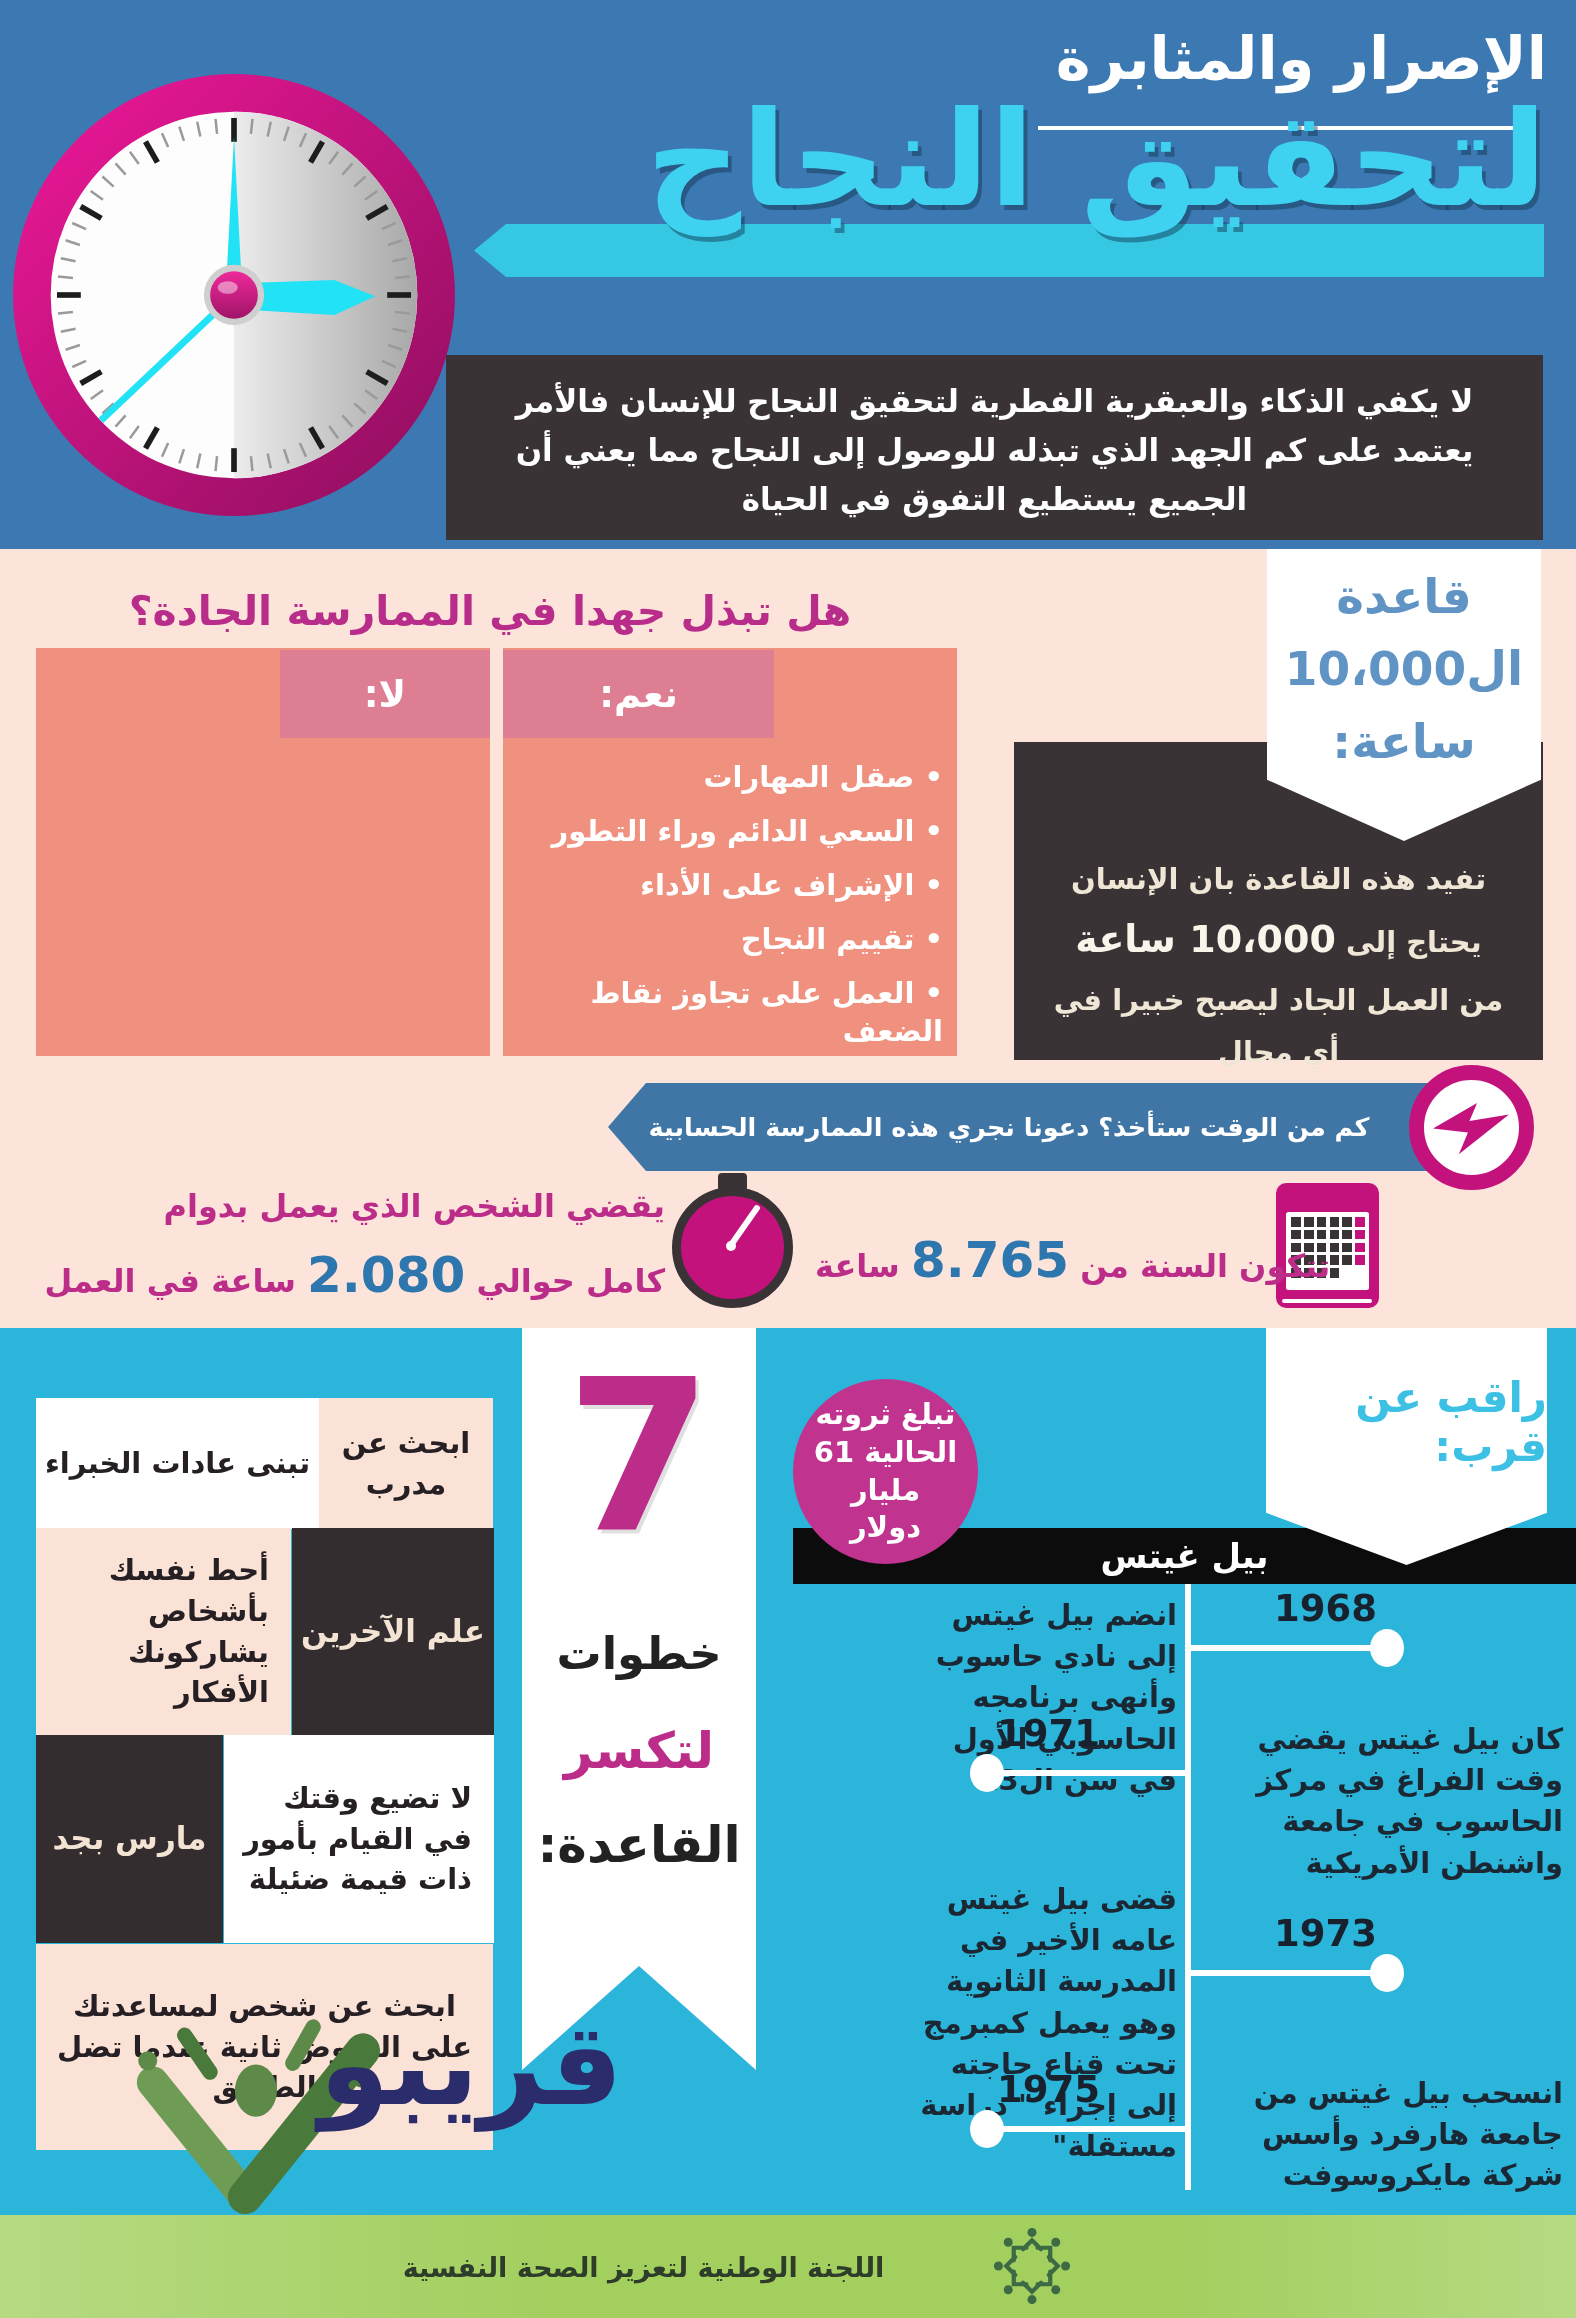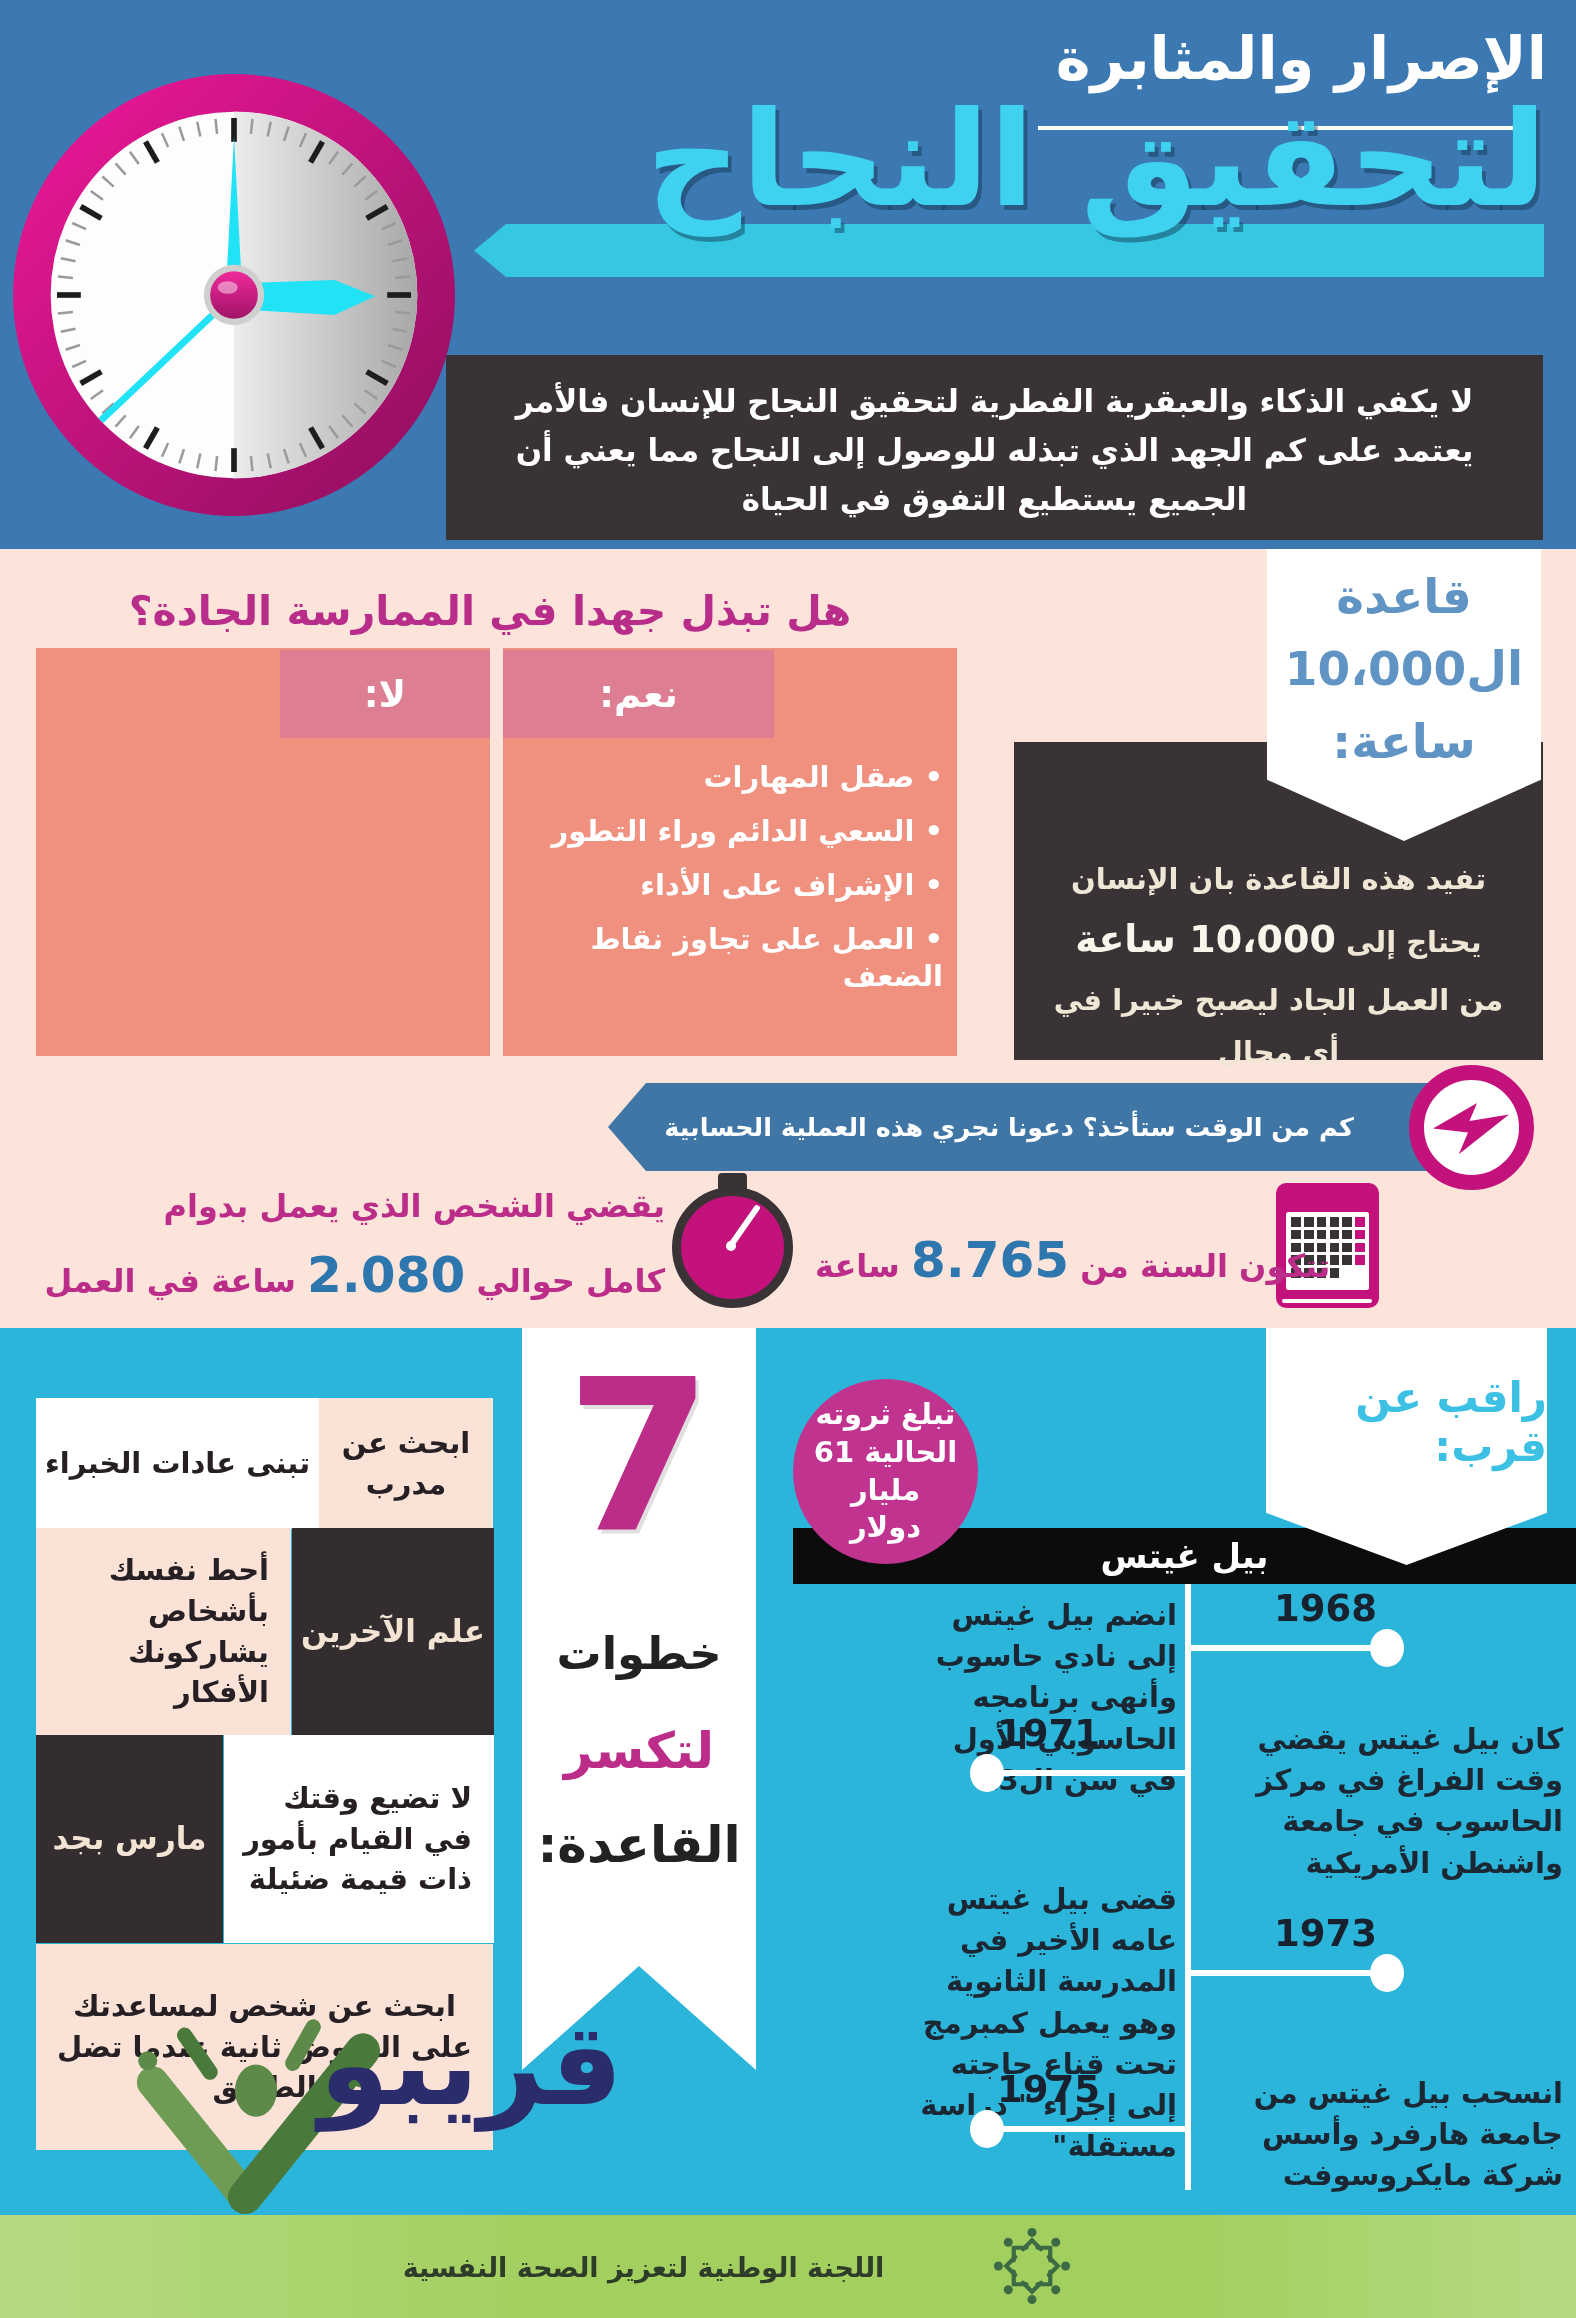--- a/index.html
+++ b/index.html
@@ -223,34 +223,35 @@
 
   <div class="col col-no"></div>
   <div class="col col-yes"></div>
   <div class="col-hdr hdr-no" dir="rtl">لا:</div>
   <div class="col-hdr hdr-yes" dir="rtl">نعم:</div>
 
   <div class="plist plist-yes" dir="rtl">
     <div class="li">صقل المهارات</div>
     <div class="li">السعي الدائم وراء التطور</div>
     <div class="li">الإشراف على الأداء</div>
+    <div class="li">تقييم النجاح</div>
     <div class="li">العمل على تجاوز نقاط الضعف</div>
   </div>
 
   <div class="rule-box">
     <span dir="rtl"><span>تفيد هذه القاعدة بان الإنسان يحتاج إلى </span><span class="hl">10،000 ساعة</span><span> من العمل الجاد ليصبح خبيرا في أي مجال</span></span>
   </div>
   <div class="rule-ribbon" dir="rtl">
     <div>قاعدة</div>
     <div>ال10،000</div>
     <div>ساعة:</div>
   </div>
 
   <div class="banner">
-    <span dir="rtl">كم من الوقت ستأخذ؟ دعونا نجري هذه العملية الحسابية</span>
+    <span dir="rtl">كم من الوقت ستأخذ؟ دعونا نجري هذه الممارسة الحسابية</span>
   </div>
   <div class="banner-clock">
       <div class="bolt"></div>
     </div>
 
   <div class="calendar">
     <div class="cal-screen" id="cal-grid">
         <div class="cal-cell"></div>
         <div class="cal-cell"></div>
         <div class="cal-cell"></div>

